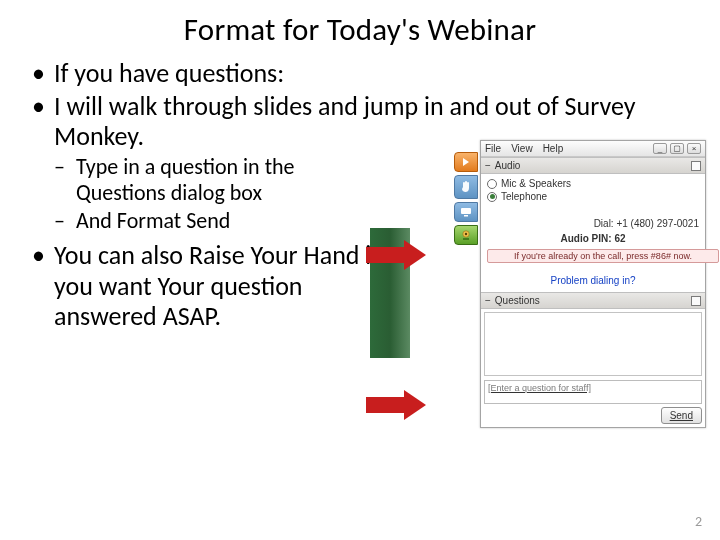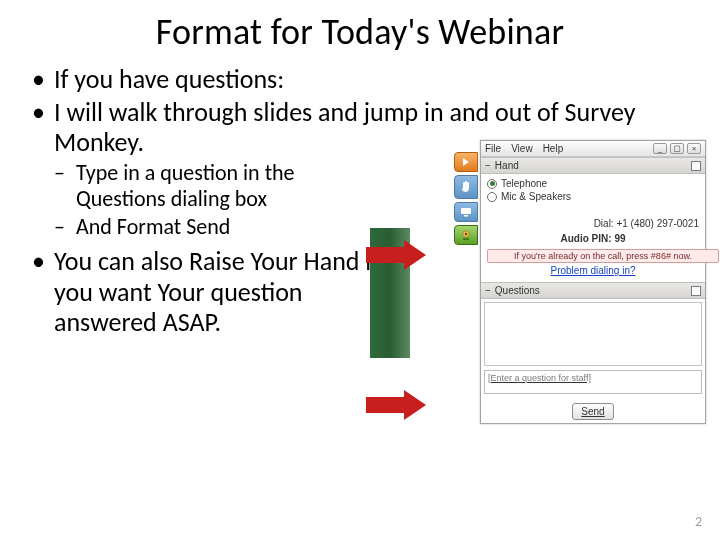--- a/index.html
+++ b/index.html
@@ -8,21 +8,21 @@
     width: 720px;
     height: 540px;
     background: #fff;
     font-family: Calibri, "Segoe UI", Arial, sans-serif;
     color: #000;
     position: relative;
     overflow: hidden;
   }
   .slide { padding: 8px 28px 0 28px; }
   .title {
-    font-size: 36px;
+    font-size: 31px;
     font-weight: 400;
     text-align: center;
     margin: 2px 0 10px 0;
     letter-spacing: 0.2px;
   }
   ul.bullets {
     list-style: none;
     margin: 0;
     padding: 0;
   }
@@ -184,21 +184,21 @@
     border: 1px solid #d59a9a;
     background: #fdeaea;
     color: #7a2a2a;
     font-size: 9px;
     text-align: center;
     padding: 1px 2px;
     border-radius: 2px;
   }
   .link {
     text-align:center; font-size:10px; color:#1642c5;
-    text-decoration: underline; margin-top:2px;
+    margin-top:12px;
   }
   .questions-body {
     background:#fff;
     padding:3px;
     text-decoration:underline;
   }
   .qpane {
     width:100%; height:64px;
     border:1px solid #c3c3c3;
     background:#fff;
@@ -247,21 +247,21 @@
 
 <div class="slide">
   <div class="title">Format for Today's Webinar</div>
 
   <ul class="bullets">
     <li>If you have questions:</li>
     <li>I will walk through slides and jump in and out of Survey Monkey.</li>
   </ul>
 
   <ul class="sub" style="max-width:360px;">
-    <li>Type in a question in the Questions dialing box</li>
+    <li>Type in a question in the Questions dialog box</li>
     <li>And Format Send</li>
   </ul>
 
   <ul class="bullets" style="max-width:360px;">
     <li>You can also Raise Your Hand if you want Your question answered ASAP.</li>
   </ul>
 </div>
 
 <div class="right-col">
   <div class="photostrip"></div>
@@ -310,53 +310,53 @@
         <span class="spacer"></span>
         <div class="winbtns">
           <div>_</div>
           <div>▢</div>
           <div>×</div>
         </div>
       </div>
 
       <div class="section-hdr">
         <span>−</span>
-        <span>Hand</span>
+        <span>Audio</span>
         <span class="sp"></span>
         <span class="sq"></span>
       </div>
       <div class="audio-body">
+        <div class="radio-row">
+          <span class="radio-dot"></span>
+          <span>Mic &amp; Speakers</span>
+        </div>
         <div class="radio-row">
           <span class="radio-dot sel"></span>
           <span>Telephone</span>
         </div>
-        <div class="radio-row">
-          <span class="radio-dot"></span>
-          <span>Mic &amp; Speakers</span>
-        </div>
         <div class="dial-block">
           <div><span>Dial:</span> <span>+1 (480) 297-0021</span></div>
-          <div class="pin"><span>Audio PIN:</span> <span>99</span></div>
+          <div class="pin"><span>Audio PIN:</span> <span>62</span></div>
         </div>
         <div class="notice">If you're already on the call, press #86# now.</div>
         <div class="link">Problem dialing in?</div>
       </div>
 
       <div class="section-hdr">
         <span>−</span>
         <span>Questions</span>
         <span class="sp"></span>
         <span class="sq"></span>
       </div>
       <div class="questions-body">
         <div class="qpane"></div>
         <div class="qinput-row">
           <div class="qinput">[Enter a question for staff]</div>
         </div>
-        <div class="qinput-row" style="justify-content:center; margin-top:9px;">
+        <div class="qinput-row" style="justify-content:flex-end; margin-top:3px;">
           <div class="sendbtn">Send</div>
         </div>
       </div>
     </div>
   </div>
 </div>
 
 <div class="slidenum">2</div>
 
 </body></html>

